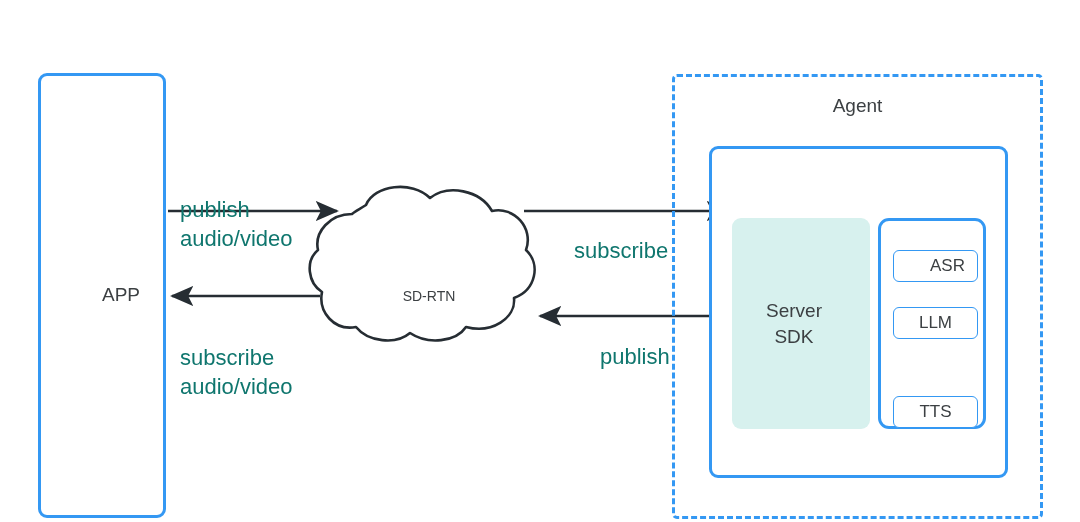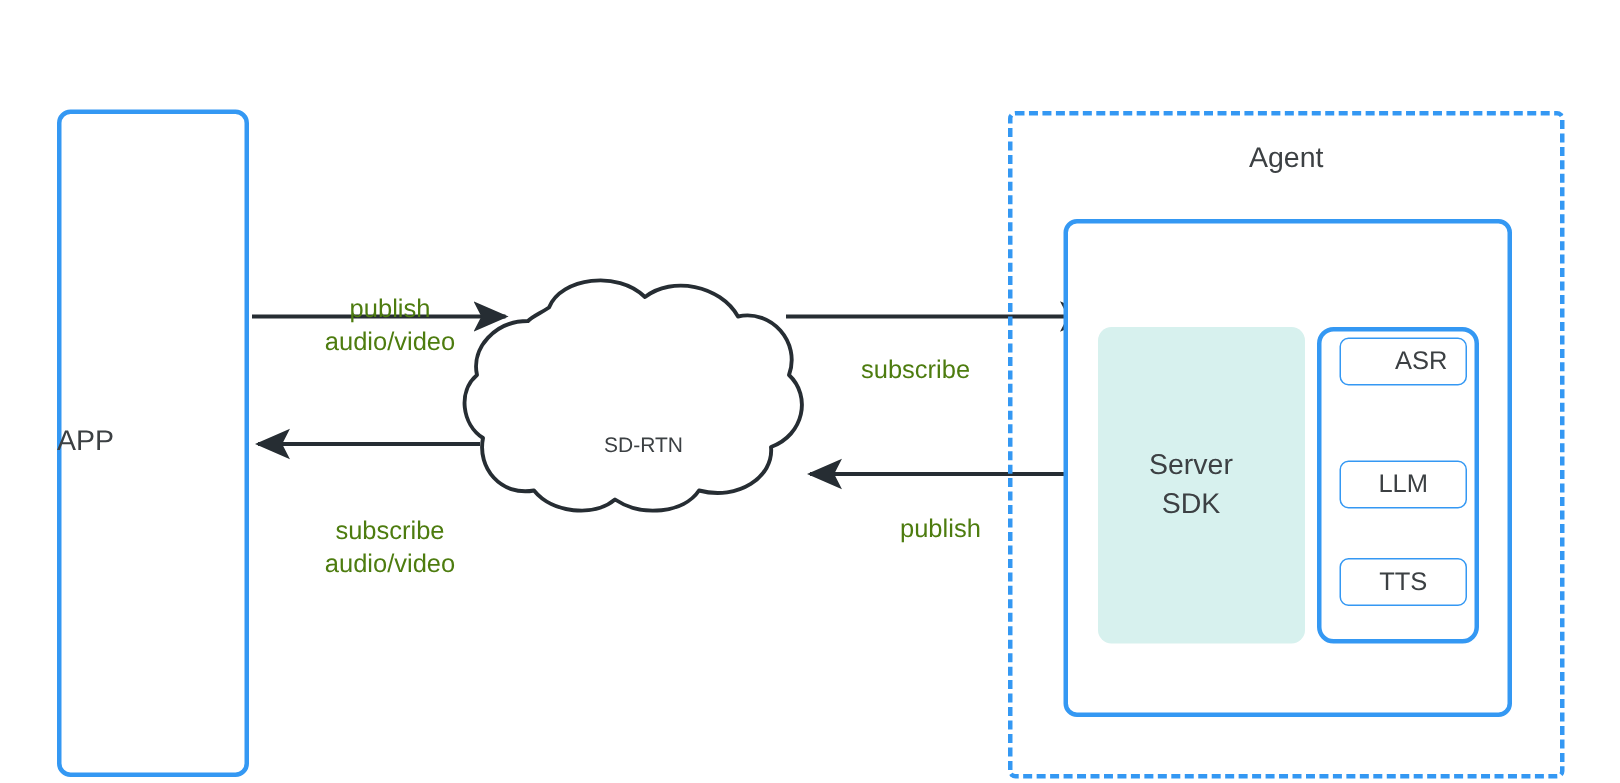--- a/index.html
+++ b/index.html
@@ -16,21 +16,21 @@
   
   #app-box {
     left:38px; top:37px; width:128px; height:445px;
     border:3px solid #3498f3;
     border-radius:9px;
     box-sizing:border-box;
     background:#ffffff;
   }
   #app-label {
     left:38px; top:248px; width:102px;
-    text-align:left;
+    text-align:right;
     font-size:19px; color:#3c4043;
   }
 
   
   #agent-dashed {
     left:672px; top:38px; width:371px; height:445px;
     border:3px dashed #3498f3;
     border-radius:5px;
     box-sizing:border-box;
     background:transparent;
@@ -72,27 +72,27 @@
   .module-chip {
     width:85px; height:32px;
     left:893px;
     border:1.6px solid #3498f3;
     border-radius:6px;
     box-sizing:border-box;
     background:#ffffff;
     display:flex; align-items:center; justify-content:center;
     font-size:17px; color:#3c4043;
   }
-  #chip-asr { top:189px;padding-left:24px; }
+  #chip-asr { top:214px;padding-left:24px; }
   #chip-llm { top:271px; }
-  #chip-tts { top:336px; }
+  #chip-tts { top:360px; }
 
   
   .edge-label {
-    font-size:17px; color:#4d7c0f; text-align:center; line-height:1.32;
+    font-size:22px; color:#0f766e; line-height:1.32;
     white-space:nowrap;
   }
   #lbl-publish-av { left:180px; top:159px; width:160px; }
   #lbl-subscribe-av { left:180px; top:307px; width:160px; }
   #lbl-subscribe {
     left:571px; top:200px;
     background:#ffffff; padding:0 3px;
   }
   #lbl-publish {
     left:597px; top:306px;

